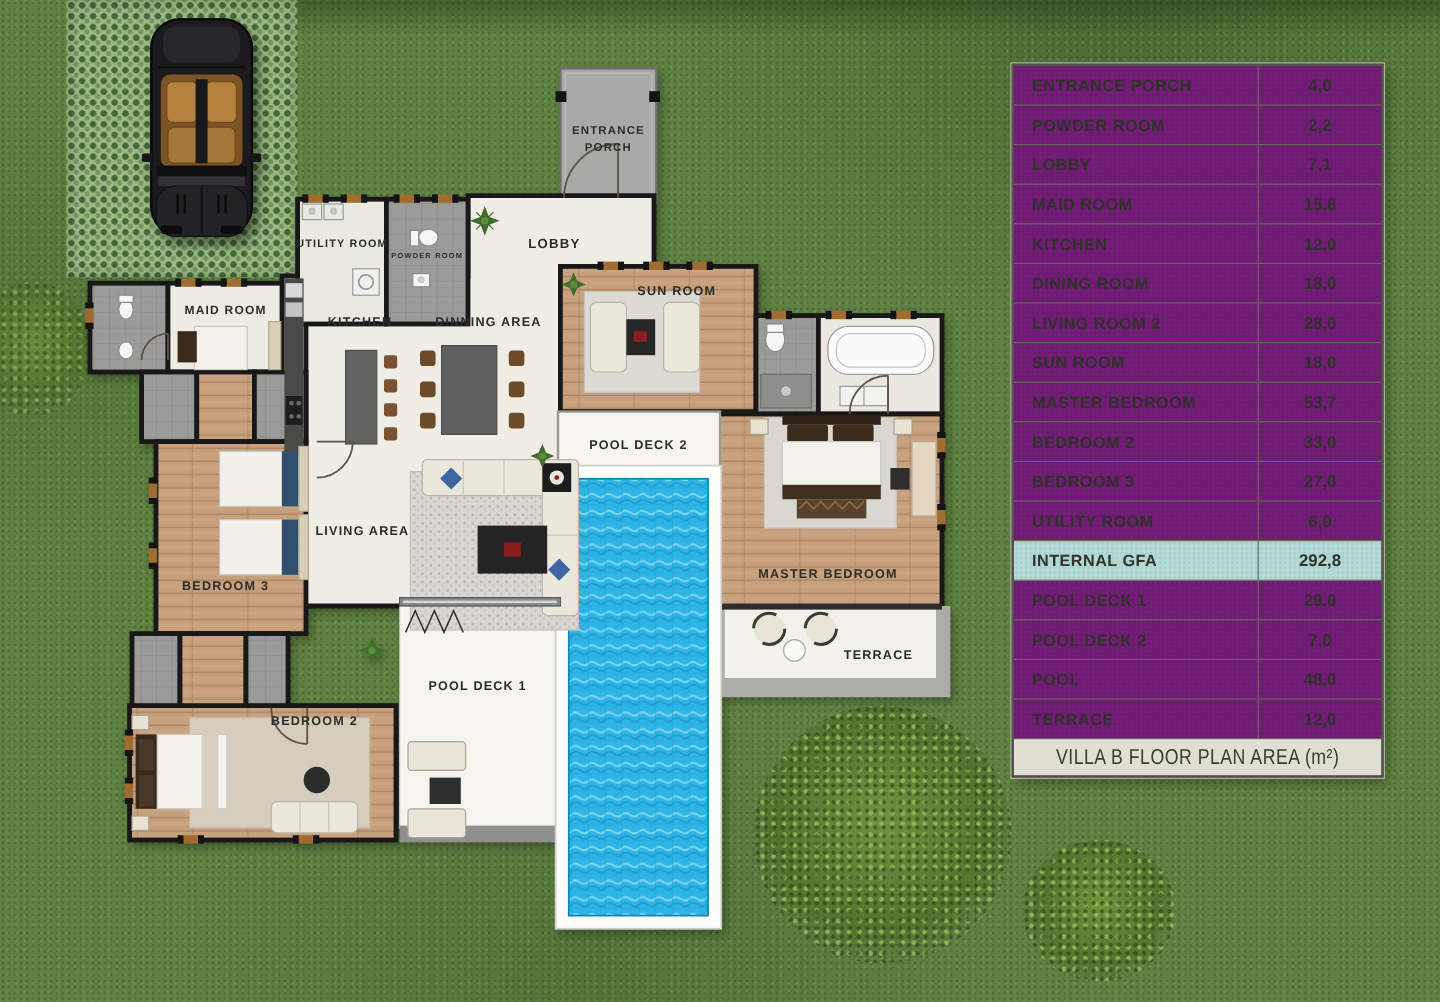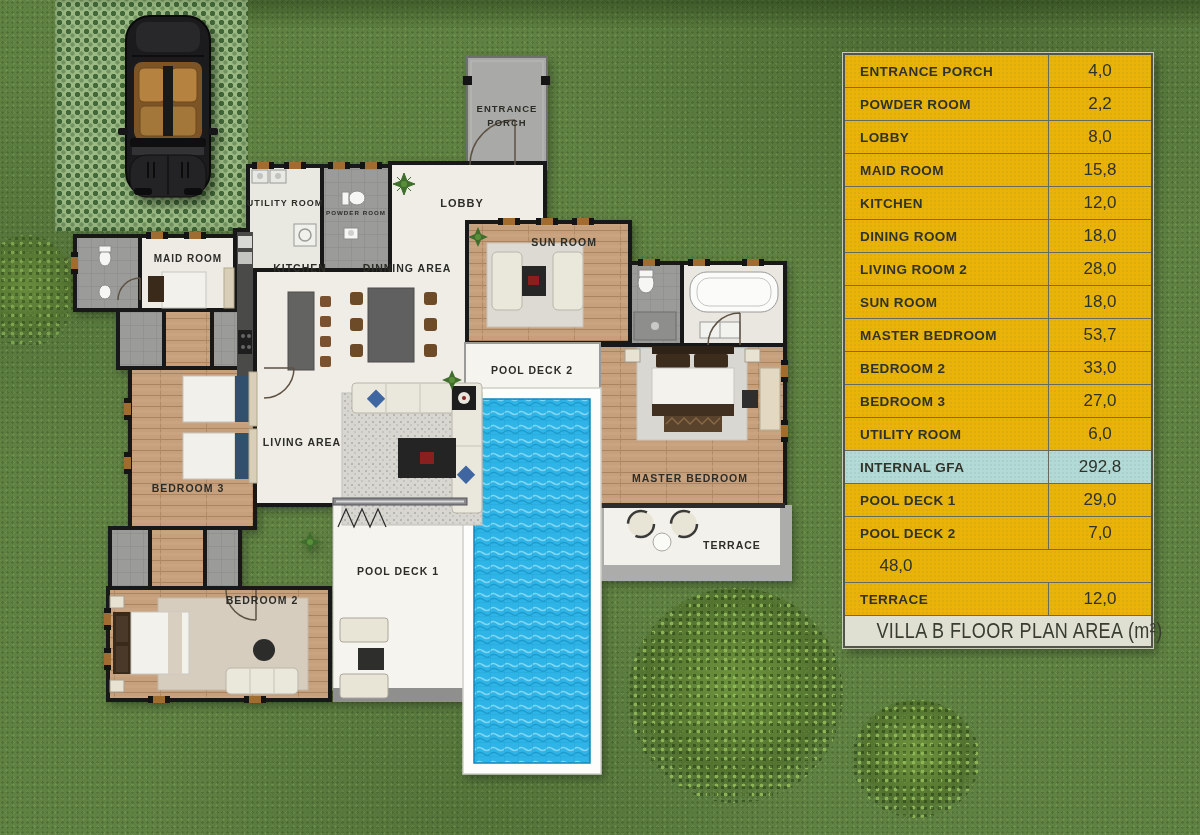--- a/index.html
+++ b/index.html
@@ -34,31 +34,31 @@
       radial-gradient(circle at 4.5px 4.5px, #42683a 2.4px, rgba(66,104,58,0) 3px),
       radial-gradient(circle at 4.5px 4.5px, rgba(66,104,58,.45) 1.8px, transparent 2.5px);
     background-size:9px 9px,9px 9px;
     background-position:0 0,4px 4px;
     box-shadow:inset 0 0 12px rgba(30,55,20,.35);}
   .car{position:absolute;left:118px;top:10px;filter:drop-shadow(5px 7px 5px rgba(10,20,5,.5));}
   .plan{position:absolute;left:0;top:0;filter:drop-shadow(3px 4px 4px rgba(0,0,0,.30));}
   .rlabel{font-family:"Liberation Sans",sans-serif;font-weight:bold;fill:#2d2d28;letter-spacing:1px;}
   
   .area-table{position:absolute;left:843px;top:53px;width:306px;
-    background:#eab308;border:2px solid #51554a;
+    background:#701a75;border:2px solid #51554a;
     box-shadow:0 0 0 1px #c9cab8, 4px 5px 9px rgba(0,0,0,.35);}
   .trow{display:flex;height:33px;box-sizing:border-box;border-bottom:1px solid #666a5c;align-items:stretch;
     background-image:radial-gradient(rgba(110,112,92,.10) 1px, transparent 1.2px);background-size:4px 4px;}
   .trow.hl{background-color:#b2dad7;}
   .tlabel{flex:1;padding-left:15px;font-size:13.5px;font-weight:bold;color:#2f332a;
     letter-spacing:.4px;border-right:1px solid #666a5c;display:flex;align-items:center;}
   .tvalue{width:102px;display:flex;align-items:center;justify-content:center;
-    font-size:17px;font-weight:normal;color:#2f332a;}
-  .tfooter{height:30px;display:flex;align-items:center;
-    font-size:22px;color:#383c31;background:#e0e0d2;}
+    font-size:14px;font-weight:bold;color:#2f332a;}
+  .tfooter{height:30px;display:flex;align-items:center;justify-content:center;
+    font-size:18px;color:#383c31;background:#e0e0d2;}
   .tfooter span{transform:scaleX(.82);letter-spacing:.5px;white-space:nowrap;}
 </style>
 </head>
 <body>
 
 <div class="topshade"></div>
 <div class="bush bush1"></div>
 <div class="bush bush2"></div>
 <div class="bush bush3"></div>
 
@@ -413,21 +413,21 @@
     <div class="tvalue">4,0</div>
   </div>
 
   <div class="trow">
     <div class="tlabel">POWDER ROOM</div>
     <div class="tvalue">2,2</div>
   </div>
 
   <div class="trow">
     <div class="tlabel">LOBBY</div>
-    <div class="tvalue">8,0</div>
+    <div class="tvalue">7,1</div>
   </div>
 
   <div class="trow">
     <div class="tlabel">MAID ROOM</div>
     <div class="tvalue">15,8</div>
   </div>
 
   <div class="trow">
     <div class="tlabel">KITCHEN</div>
     <div class="tvalue">12,0</div>
@@ -477,20 +477,21 @@
     <div class="tlabel">POOL DECK 1</div>
     <div class="tvalue">29,0</div>
   </div>
 
   <div class="trow">
     <div class="tlabel">POOL DECK 2</div>
     <div class="tvalue">7,0</div>
   </div>
 
   <div class="trow">
+    <div class="tlabel">POOL</div>
     <div class="tvalue">48,0</div>
   </div>
 
   <div class="trow">
     <div class="tlabel">TERRACE</div>
     <div class="tvalue">12,0</div>
   </div>
 
 
 </div>

